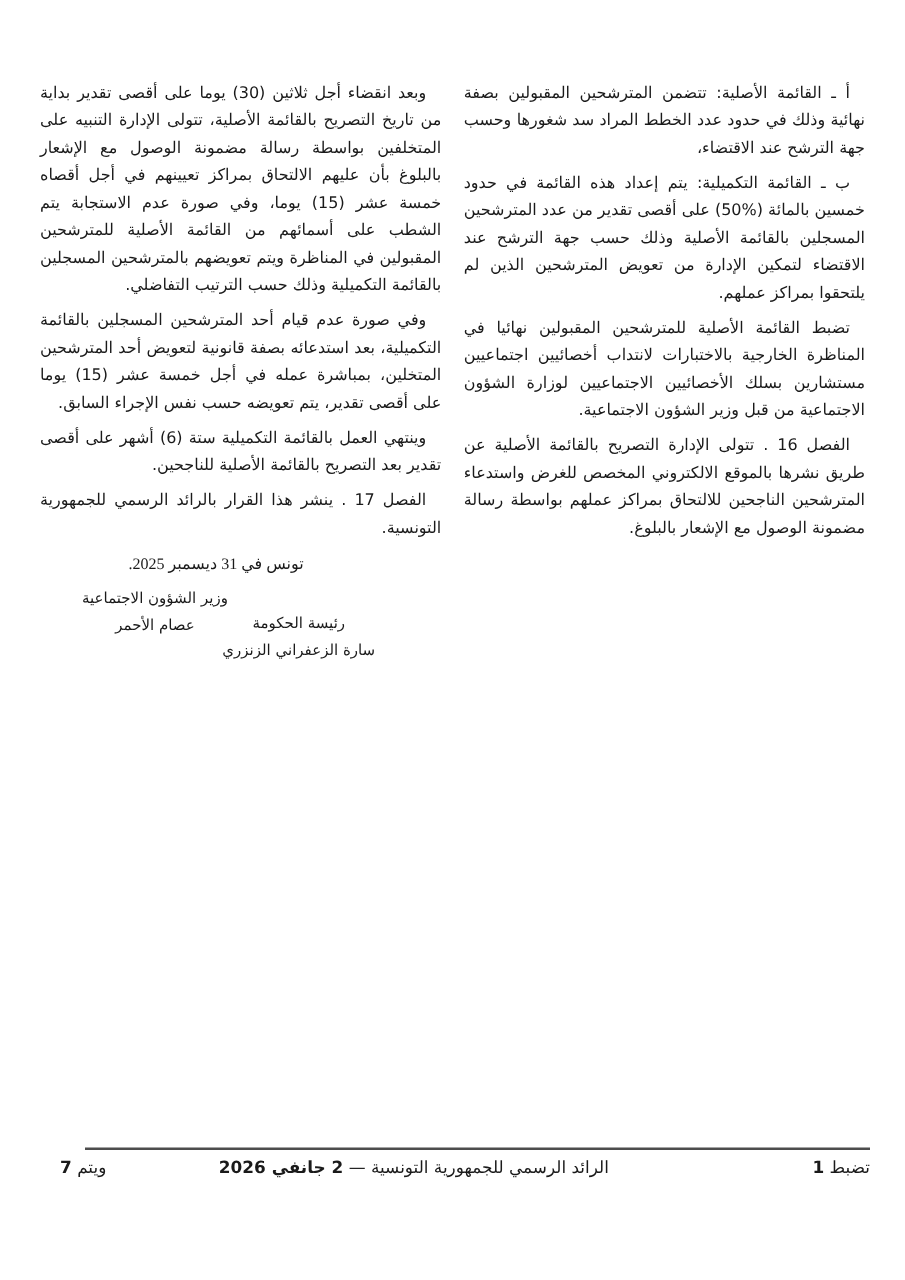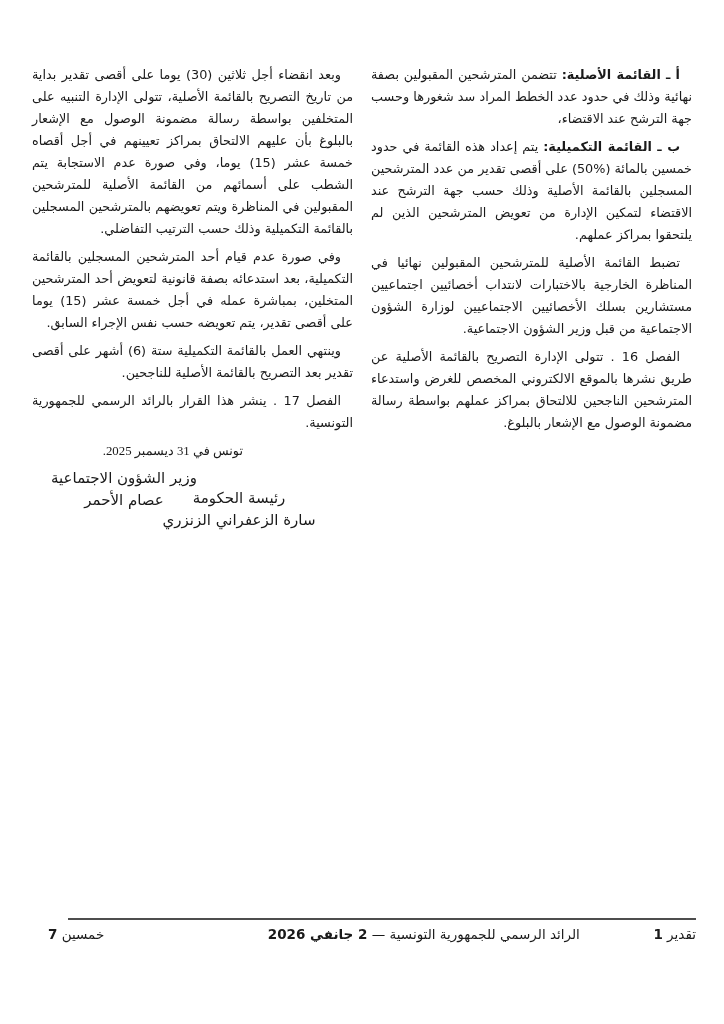--- a/index.html
+++ b/index.html
@@ -20,48 +20,48 @@
     padding:64px 32px 0 32px;
   }
   .col{
     flex:1;
     min-width:0;
     font-size:12.8px;
     line-height:22px;
     text-align:justify;
   }
   .col p{margin:0 0 6px 0;text-indent:12px;}
-  .lead{font-weight:bold;}
+  .lead{font-weight:normal;}
   .place-date{
     text-indent:0;
     text-align:right;
     padding-left:0;
     padding-right:98px;
     margin-top:3px;
     font-family:Liberation Serif, serif;
   }
   .sig{position:relative;height:92px;margin-top:6px;}
-  .sig-group{position:absolute;width:156px;text-align:center;line-height:21px;font-size:15px;}
+  .sig-group{position:absolute;width:156px;text-align:center;line-height:21px;font-size:12px;}
   .sig-countersign{top:20px;right:36px;}
   .sig-minister{top:0;left:14px;}
   .sig-name{font-weight:normal;margin-top:1px;}
   .footer{
     position:absolute;
     top:918px;left:48px;width:648px;
     direction:rtl;
   }
   .footer-rule{height:2px;width:628px;background:#4d4d4d;margin-bottom:5px;}
   .footer-row{
     display:flex;
     align-items:baseline;
     font-size:13.5px;
     line-height:18px;
   }
   .footer-issue,.footer-page{white-space:nowrap;}
-  .footer-center{flex:1;text-align:center;padding-left:90px;}
+  .footer-center{flex:1;text-align:left;padding-left:90px;}
   b{font-weight:bold;}
 </style>
 </head>
 <body>
 
 <div class="page">
 
   <div class="columns">
 
     <div class="col">
@@ -89,28 +89,28 @@
         </div>
       </div>
     </div>
 
   </div>
 
   <div class="footer">
     <div class="footer-rule"></div>
     <div class="footer-row">
       <div class="footer-issue">
-        <span>تقدير</span>
+        <span>تضبط</span>
         <b>1</b>
       </div>
       <div class="footer-center">
         <span>الرائد الرسمي للجمهورية التونسية</span>
         <span>—</span>
         <b>2 جانفي 2026</b>
       </div>
       <div class="footer-page">
-        <span>خمسين</span>
+        <span>ويتم</span>
         <b>7</b>
       </div>
     </div>
   </div>
 
 </div>
 
 </body></html>

